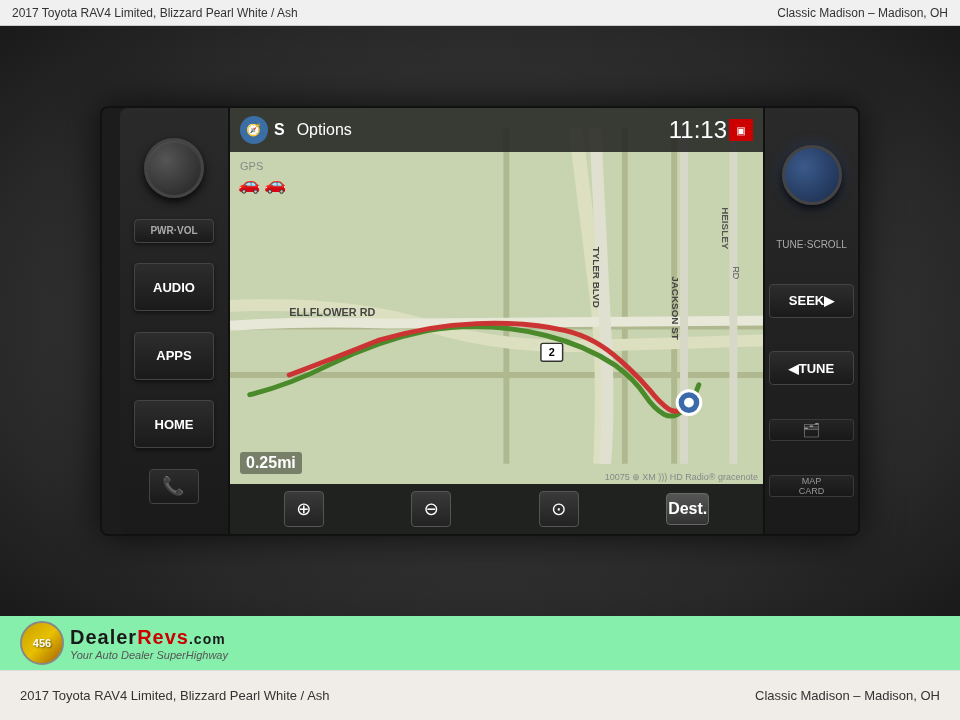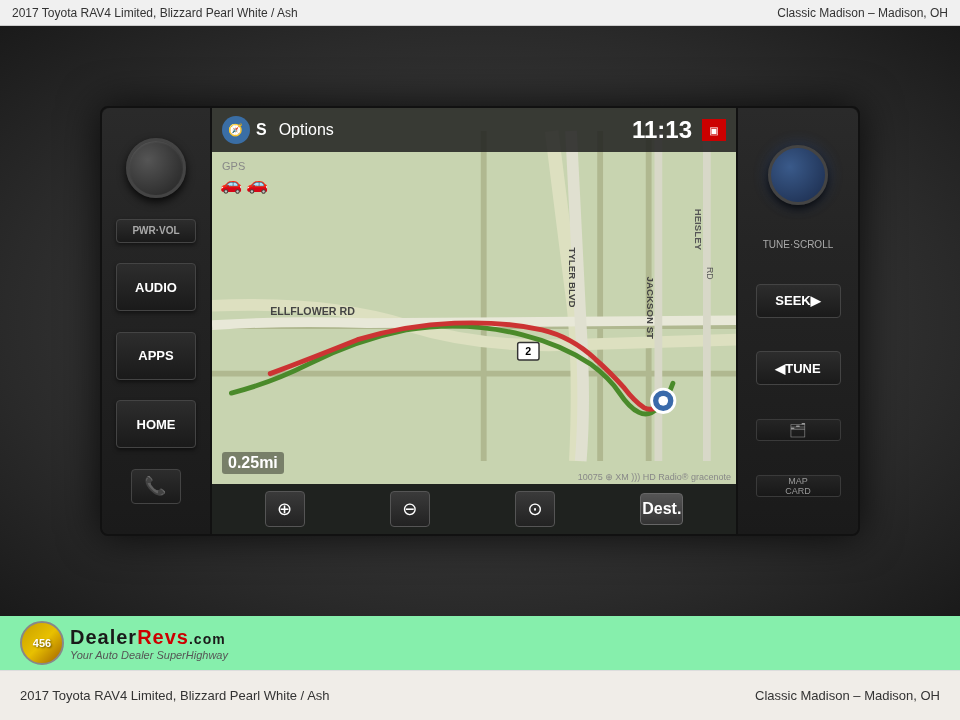--- a/index.html
+++ b/index.html
@@ -61,20 +61,21 @@
       width: 110px;
       height: 100%;
       background: linear-gradient(to bottom, #2a2a2a, #1a1a1a);
       border-radius: 8px 0 0 8px;
       display: flex;
       flex-direction: column;
       align-items: center;
       justify-content: space-around;
       padding: 20px 10px;
       border-right: 2px solid #111;
+      margin-left: 18px;
     }
 
     .left-knob {
       width: 60px;
       height: 60px;
       background: radial-gradient(circle at 35% 35%, #555, #222);
       border-radius: 50%;
       border: 3px solid #444;
       box-shadow: 0 4px 8px rgba(0,0,0,0.8), inset 0 1px 2px rgba(255,255,255,0.1);
     }
@@ -173,22 +174,22 @@
 
     #screen-options {
       color: #fff;
       font-size: 16px;
       flex: 1;
     }
 
     #screen-time {
       color: #fff;
       font-size: 24px;
-      font-weight: bold;
-      margin-right: 10px;
+      font-weight: normal;
+      margin-right: 2px;
     }
 
     #screen-signal {
       width: 24px;
       height: 22px;
       background: #cc0000;
       display: flex;
       align-items: center;
       justify-content: center;
       color: #fff;
@@ -282,21 +283,21 @@
       align-items: center;
       z-index: 10;
     }
     #screen-bottom-info span {
       color: #888;
       font-size: 9px;
     }
 
     
     #right-controls {
-      width: 122px;
+      width: 95px;
       height: 100%;
       background: linear-gradient(to bottom, #2a2a2a, #1a1a1a);
       border-radius: 0 8px 8px 0;
       display: flex;
       flex-direction: column;
       align-items: center;
       justify-content: space-around;
       padding: 20px 10px;
       border-left: 2px solid #111;
     }

